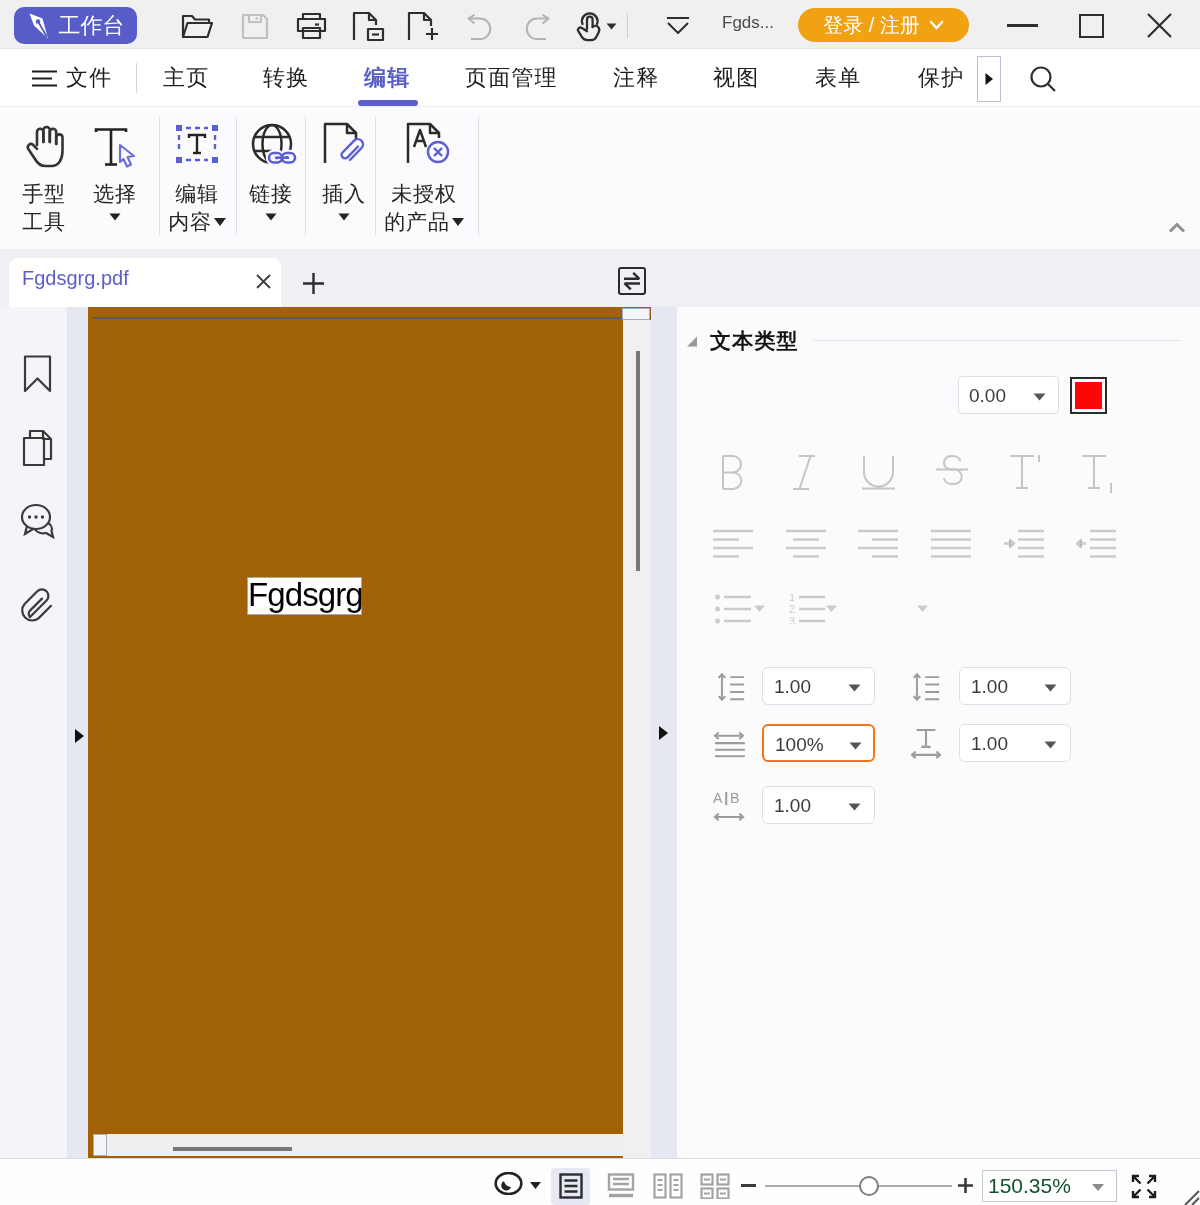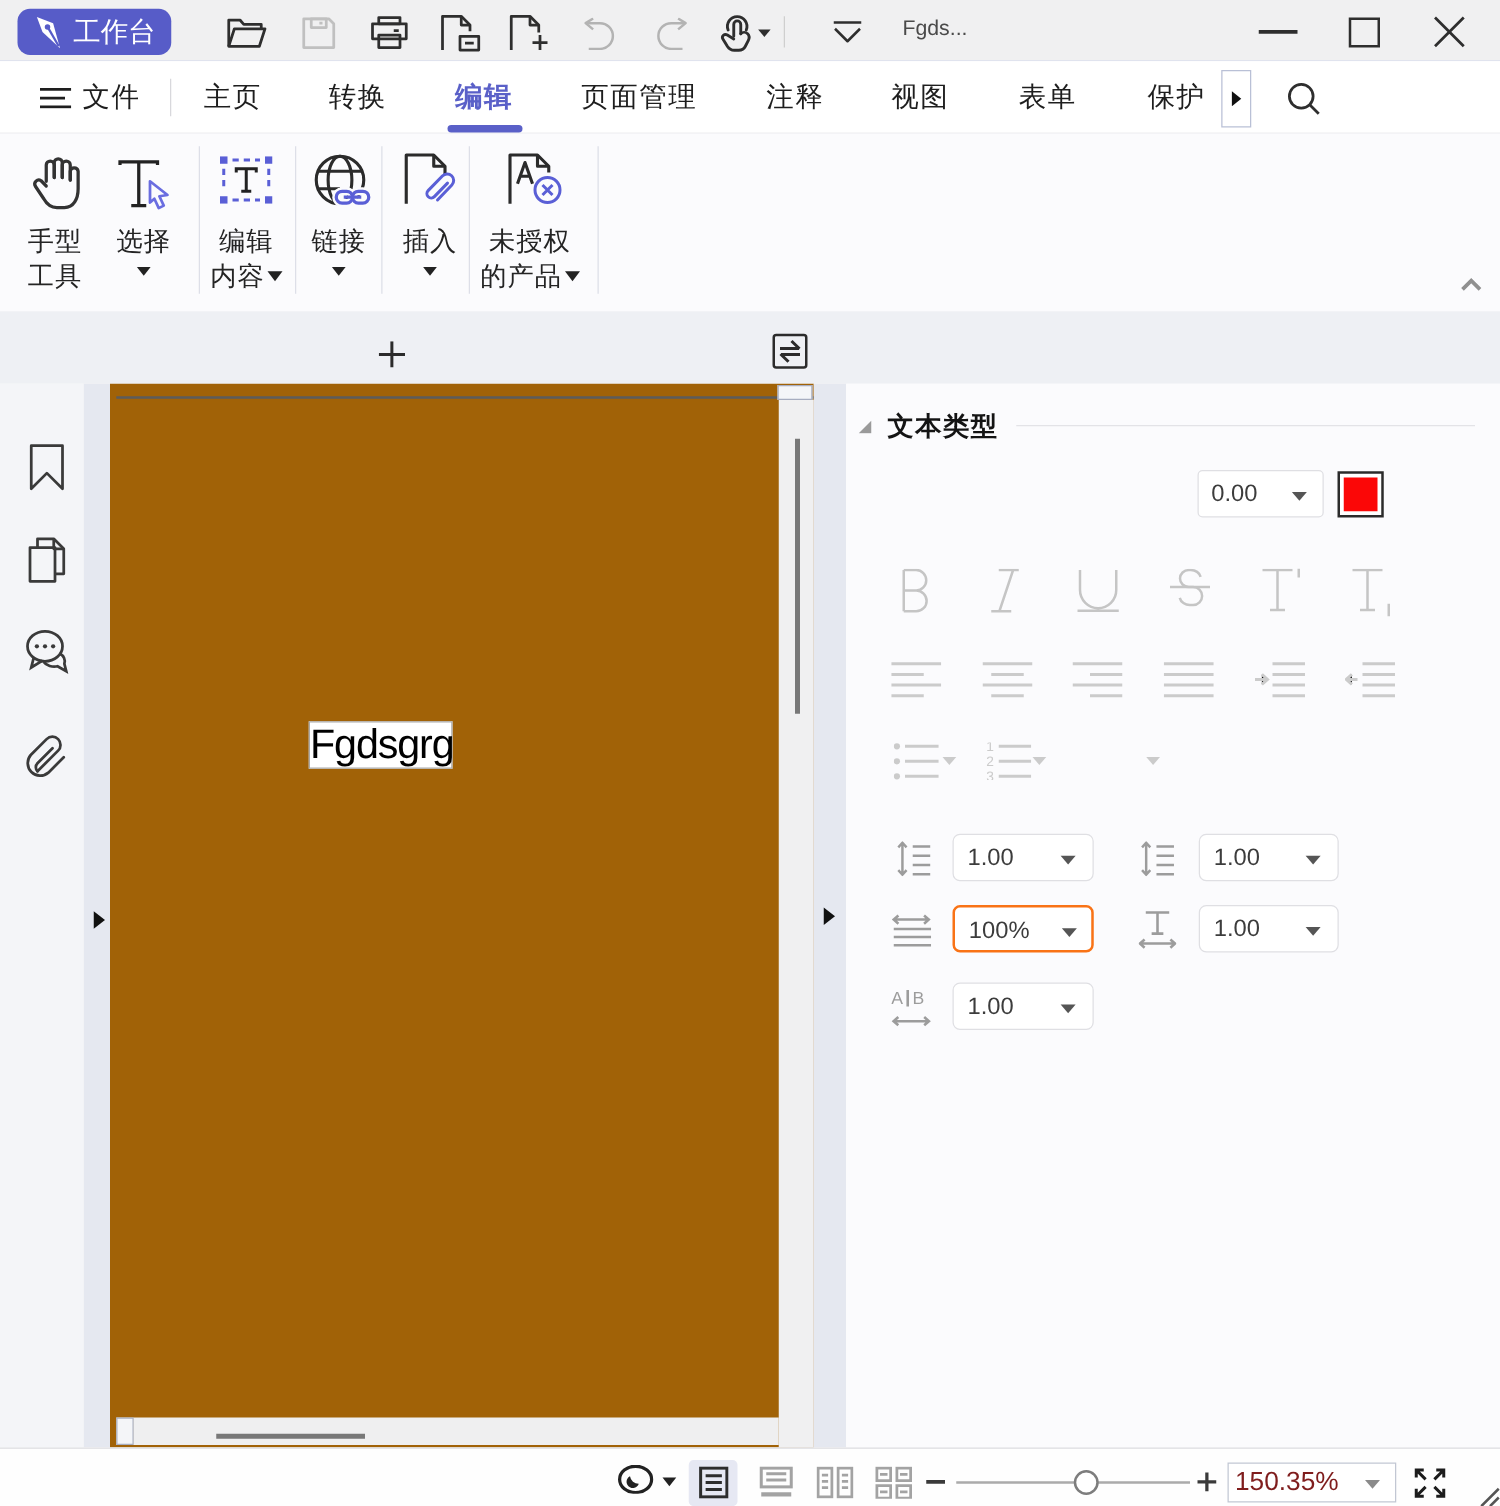--- a/index.html
+++ b/index.html
@@ -96,20 +96,26 @@
   <svg class="abs" style="left:605px;top:22px" width="13" height="9" viewBox="0 0 13 9">
       <path d="M1.5 1.5 L6.5 7.5 L11.5 1.5 Z" fill="#2e2e2e"></path>
     </svg>
   <div class="abs" style="left:627px;top:13px;width:1px;height:25px;background:#cfcfcf"></div>
 
   <svg class="abs" style="left:664px;top:16px" width="28" height="20" viewBox="0 0 28 20" fill="none" stroke="#2e2e2e" stroke-width="2">
     <path d="M3 2 H25"></path>
       <path d="M4 7 L14 17 L24 7" stroke-linejoin="round"></path>
   </svg>
   <div class="abs" style="left:722px;top:13px;font-size:17px;color:#4a4a4a">Fgds...</div>
+  <div class="abs" style="left:798px;top:8px;width:171px;height:34px;background:#f0a213;border-radius:17px;color:#fff;font-size:20px;display:flex;align-items:center;justify-content:center;gap:9px">
+    <span>登录 / 注册</span>
+    <svg width="15" height="10" viewBox="0 0 15 10" fill="none" stroke="#fff" stroke-width="2.4" stroke-linecap="round">
+        <path d="M2 2 L7.5 8 L13 2"></path>
+      </svg>
+  </div>
   <div class="abs" style="left:1007px;top:24px;width:31px;height:3px;background:#2e2e2e"></div>
   <div class="abs" style="left:1079px;top:14px;width:25px;height:24px;border:2.6px solid #2e2e2e"></div>
   <svg class="abs" style="left:1146px;top:12px" width="27" height="27" viewBox="0 0 27 27" stroke="#2e2e2e" stroke-width="2.2">
       <path d="M2 2 L25 25 M25 2 L2 25"></path>
     </svg>
 </div>
 <div class="abs" id="menubar">
   <svg class="abs" style="left:32px;top:21px" width="25" height="17" viewBox="0 0 25 17" stroke="#1e1e1e" stroke-width="2.2">
       <path d="M0 1.5 H25 M0 8.5 H20 M0 15.5 H25"></path>
     </svg>
@@ -226,20 +232,26 @@
         <path d="M28 26 L36 34 M36 26 L28 34"></path>
       </g>
   </svg>
   <div class="rlabel" style="left:384px;top:73px;width:80px">未授权<br>的产品<span style="display:inline-block;vertical-align:3px;margin-left:2px;width:0;height:0;border:6px solid transparent;border-top:8px solid #222;border-bottom:0"></span></div>
   <div class="rsep" style="left:478px"></div>
   <svg class="abs" style="left:1168px;top:114px" width="18" height="13" viewBox="0 0 18 13" fill="none" stroke="#909090" stroke-width="3">
       <path d="M2 10.5 L9 3.5 L16 10.5"></path>
     </svg>
 </div>
 <div class="abs" id="tabbar">
+  <div class="abs" id="doctab">
+    <div class="abs" style="left:13px;top:9px;font-size:20px;color:#5a60c8">Fgdsgrg.pdf</div>
+    <svg class="abs" style="left:246px;top:15px" width="17" height="17" viewBox="0 0 17 17" stroke="#3c3c3c" stroke-width="1.8">
+        <path d="M2 2 L15 15 M15 2 L2 15"></path>
+      </svg>
+  </div>
   <svg class="abs" style="left:303px;top:24px" width="21" height="21" viewBox="0 0 21 21" stroke="#2b2b2b" stroke-width="2.4">
       <path d="M10.5 0 V21 M0 10.5 H21"></path>
     </svg>
   <div class="abs" style="left:618px;top:18px;width:28px;height:28px;border:2px solid #2b2b2b;border-radius:3px">
     <svg width="24" height="24" viewBox="0 0 24 24" fill="none" stroke="#2b2b2b" stroke-width="2.4">
         <path d="M4 9.7 H19.3 M19.6 10 L13.2 3.8"></path>
         <path d="M20 14.5 H4.7 M4.4 14.2 L10.8 20.4"></path>
       </svg>
   </div>
 </div>
@@ -471,21 +483,21 @@
   <div class="abs" style="left:741px;top:25px;width:15px;height:2.5px;background:#3a3a3a"></div>
 
   <div class="abs" style="left:765px;top:26px;width:187px;height:2px;background:#ababab"></div>
   <div class="abs" style="left:859px;top:17px;width:20px;height:20px;border-radius:50%;background:#fff;border:2px solid #7d7d7d"></div>
 
   <svg class="abs" style="left:957px;top:18px" width="17" height="17" viewBox="0 0 17 17" stroke="#3a3a3a" stroke-width="2.6">
       <path d="M8.5 1 V16 M1 8.5 H16"></path>
     </svg>
 
   <div class="abs" style="left:982px;top:11px;width:135px;height:32px;background:#fff;border:1px solid #c2c7d3">
-    <span class="abs" style="left:5px;top:3px;font-size:21px;color:#7f1d1d">150.35%</span>
+    <span class="abs" style="left:5px;top:3px;font-size:21px;color:#14532d">150.35%</span>
     <svg class="abs" style="left:108px;top:12px" width="14" height="9" viewBox="0 0 14 9">
         <path d="M1 1 L7 8 L13 1 Z" fill="#8a8a8a"></path>
       </svg>
   </div>
 
   <svg class="abs" style="left:1130px;top:14px" width="28" height="27" viewBox="0 0 28 27" fill="none" stroke="#1c1c1c" stroke-width="2.4">
     <path d="M10.5 10.5 L3 3 M3 9 V3 H9"></path>
       <path d="M17.5 10.5 L25 3 M19 3 H25 V9"></path>
       <path d="M10.5 16.5 L3 24 M3 18 V24 H9"></path>
       <path d="M17.5 16.5 L25 24 M19 24 H25 V18"></path>

